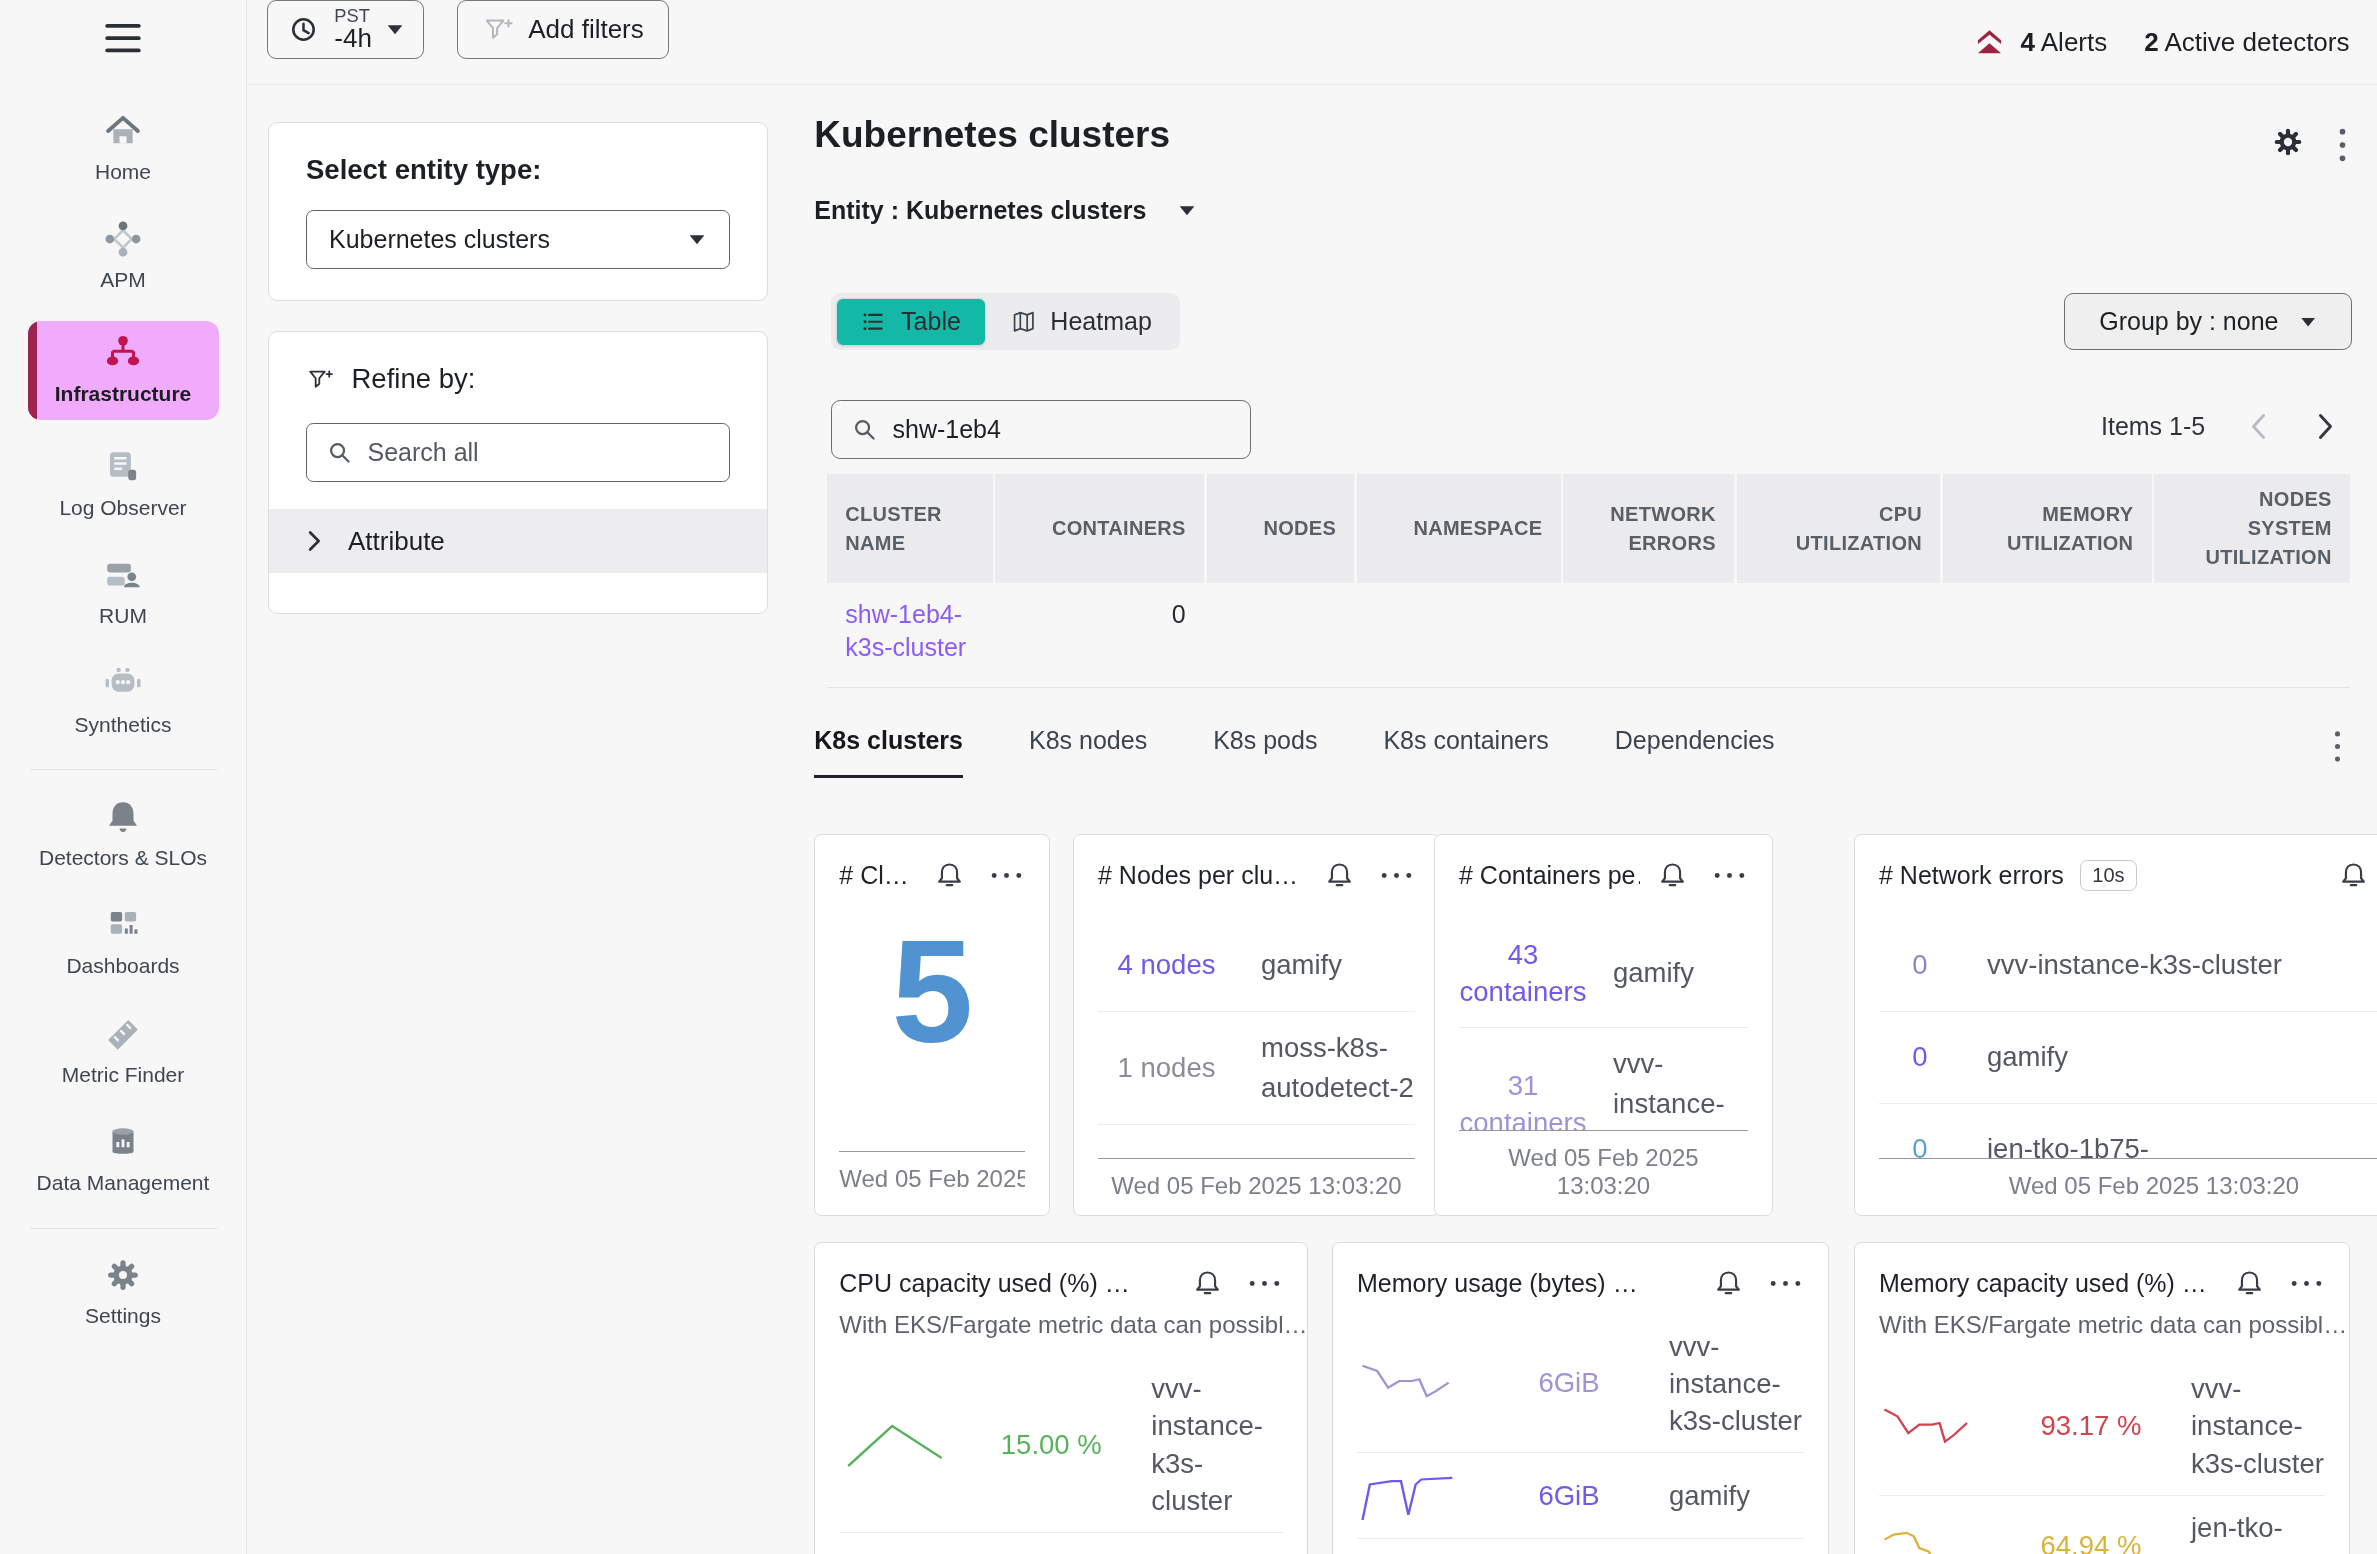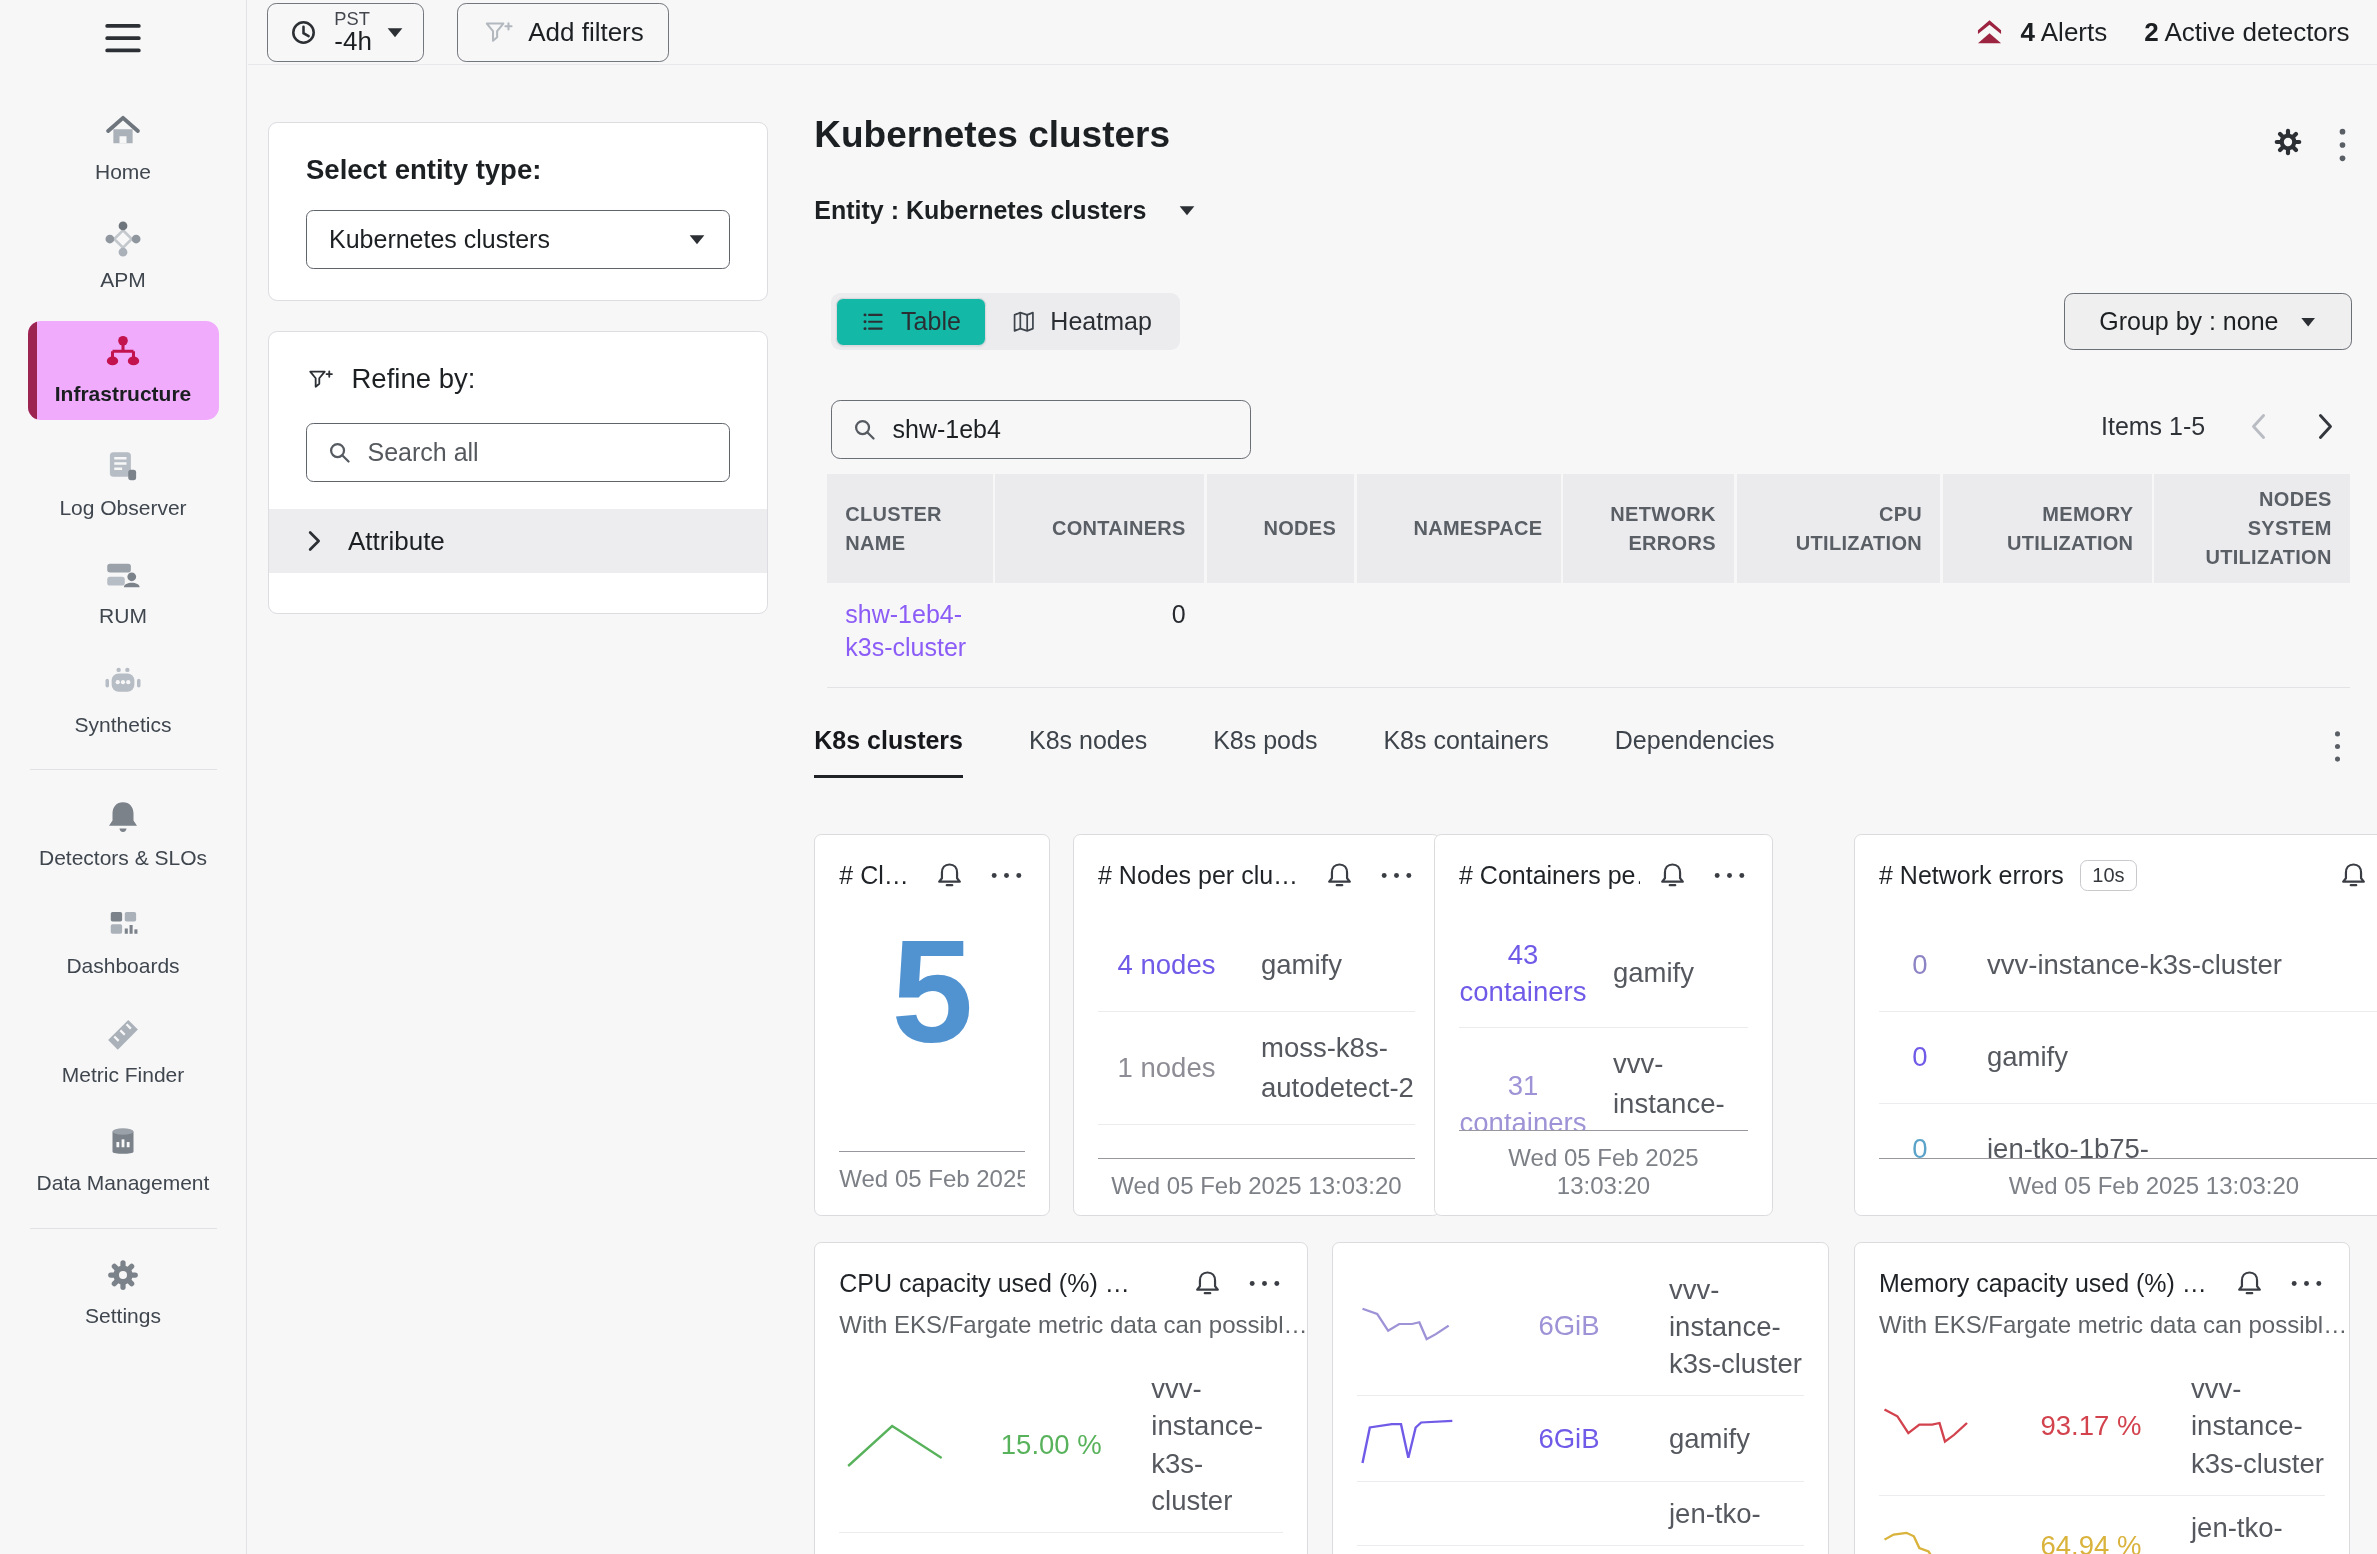--- a/index.html
+++ b/index.html
@@ -29,22 +29,22 @@
     font-weight:bold; color:#1b1e21; padding:11px 0 13px; overflow:hidden;
   }
   .nav-item.active .accent-bar {
     position:absolute; left:0; top:0; bottom:0; width:9.2px;
     background:#9c2450; border-radius:9.2px 0 0 9.2px;
   }
   .nav-divider { width:187px; height:0.9px; background:#e2e2e6; margin-top:24px; }
 
   
   .topbar {
-    position:absolute; left:248px; top:0; right:0; height:65px;
-    border-bottom:0.9px solid #e7e7ea; display:flex; align-items:center;
+    position:absolute; left:248px; top:0; right:0; height:85px;
+    border-bottom:0.9px solid #e7e7ea; display:flex; 
     padding:0 27.5px 0 19px; background:#f7f7f8;
   }
   .time-btn {
     display:flex; align-items:center; gap:13px; height:59px;
     border:1.8px solid #72767d; border-radius:9.2px; padding:0 18.3px;
     background:transparent; cursor:pointer;
   }
   .time-stack { display:flex; flex-direction:column; align-items:flex-start; line-height:1.05; }
   .time-zone { font-size:18.3px; color:#43474d; }
   .time-range { font-size:26px; color:#1d2023; }
@@ -747,20 +747,39 @@
       <div class="metric-row">
         <svg class="spark" height="70" viewBox="0 0 120 70" preserveAspectRatio="none">
           <polyline fill="none" stroke-width="2.6" points="8,62 52,16 104,58" stroke="#58b25b"></polyline>
         </svg>
 
       </div>
     </div>
   </section>
 
   <section class="card" style="left:525px; top:1242px; width:497px; height:440px;">
+    <div class="card-head">
+      <span class="card-title">Memory usage (bytes) …</span>
+      <span class="head-spacer"></span>
+      <span class="card-bell">
+        <svg width="33" height="33" viewBox="0 0 48 48">
+            <path d="M24 8c-7 0-11 5-11 12v8l-4 5h30l-4-5v-8c0-7-4-12-11-12z" fill="none" stroke="#3a3e44" stroke-width="3.2" stroke-linejoin="round"></path>
+            <path d="M20 38h8" stroke="#3a3e44" stroke-width="3.2" stroke-linecap="round"></path>
+          </svg>
+      </span>
+      <span class="card-kebab">
+        <svg width="37" height="11" viewBox="0 0 48 14">
+            <g fill="#3a3e44">
+              <circle cx="8" cy="7" r="3.2"></circle>
+              <circle cx="24" cy="7" r="3.2"></circle>
+              <circle cx="40" cy="7" r="3.2"></circle>
+            </g>
+          </svg>
+      </span>
+    </div>
     <div class="metric-rows">
       <div class="metric-row">
         <svg class="spark" height="59" viewBox="0 0 120 70" preserveAspectRatio="none">
           <polyline fill="none" stroke-width="2.6" points="6,14 22,20 34,40 46,32 60,32 68,30 76,50 86,44 100,34" stroke="#9e93d6"></polyline>
         </svg>
         <span class="metric-val c-purple-light">6GiB</span>
         <span class="metric-name">vvv-instance-k3s-cluster</span>
       </div>
       <div class="metric-row">
         <svg class="spark" height="59" viewBox="0 0 120 70" preserveAspectRatio="none">

